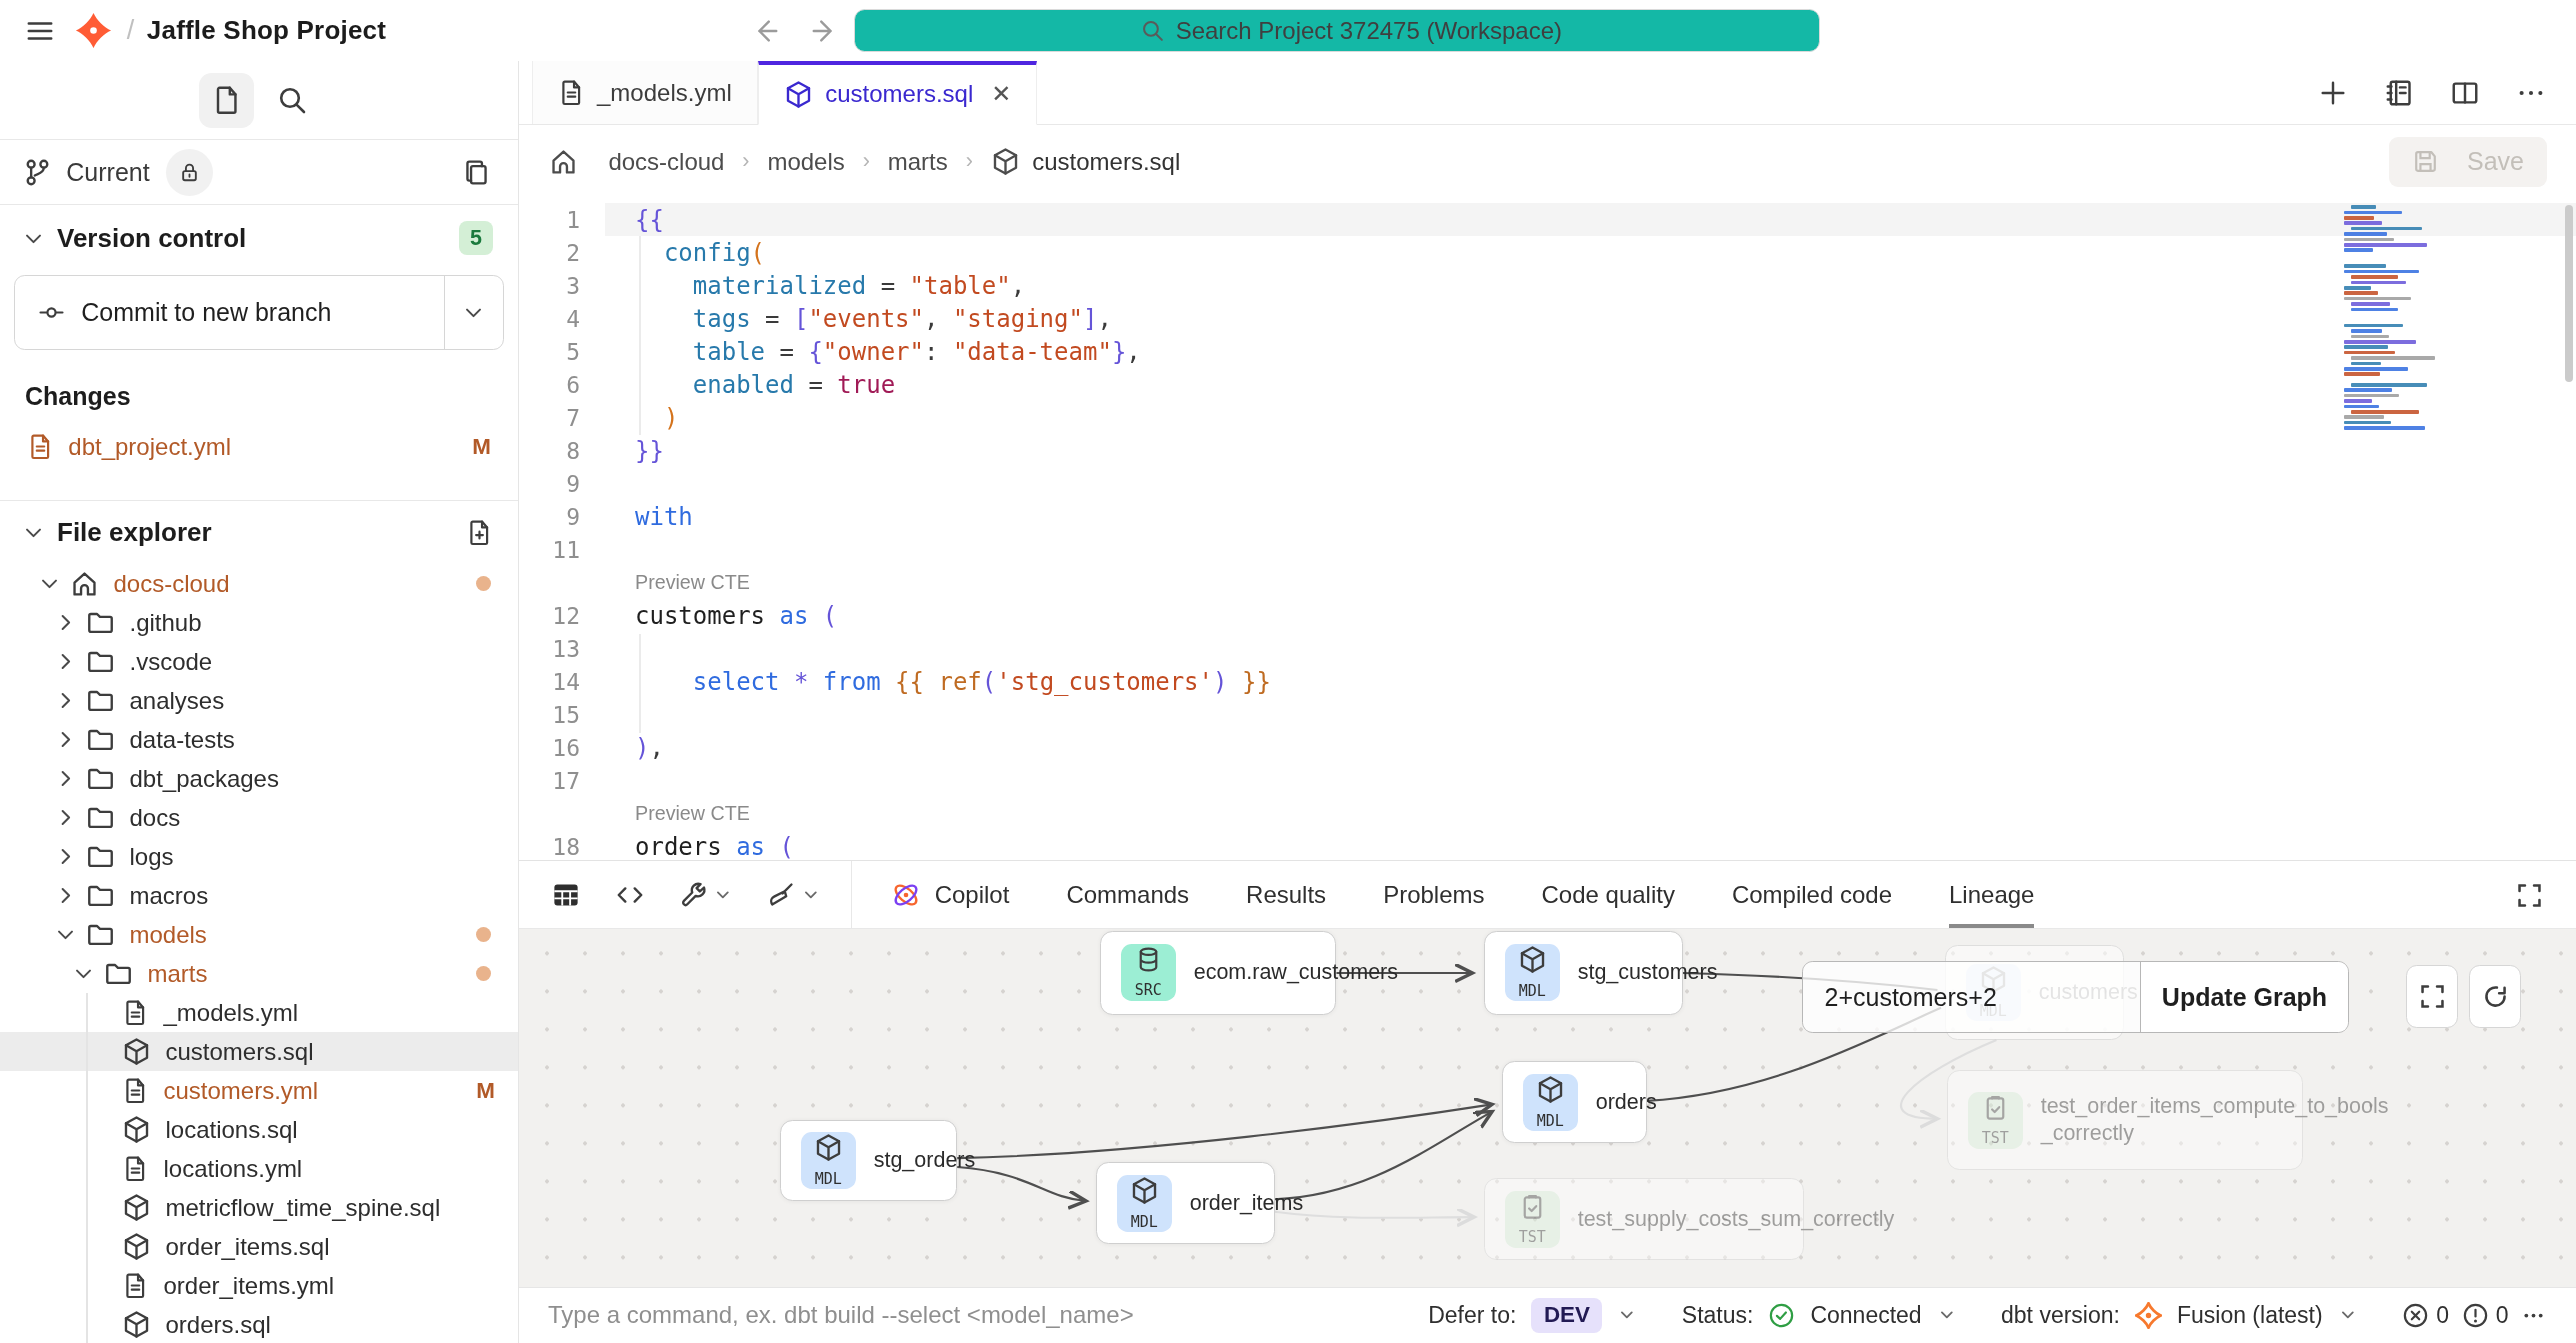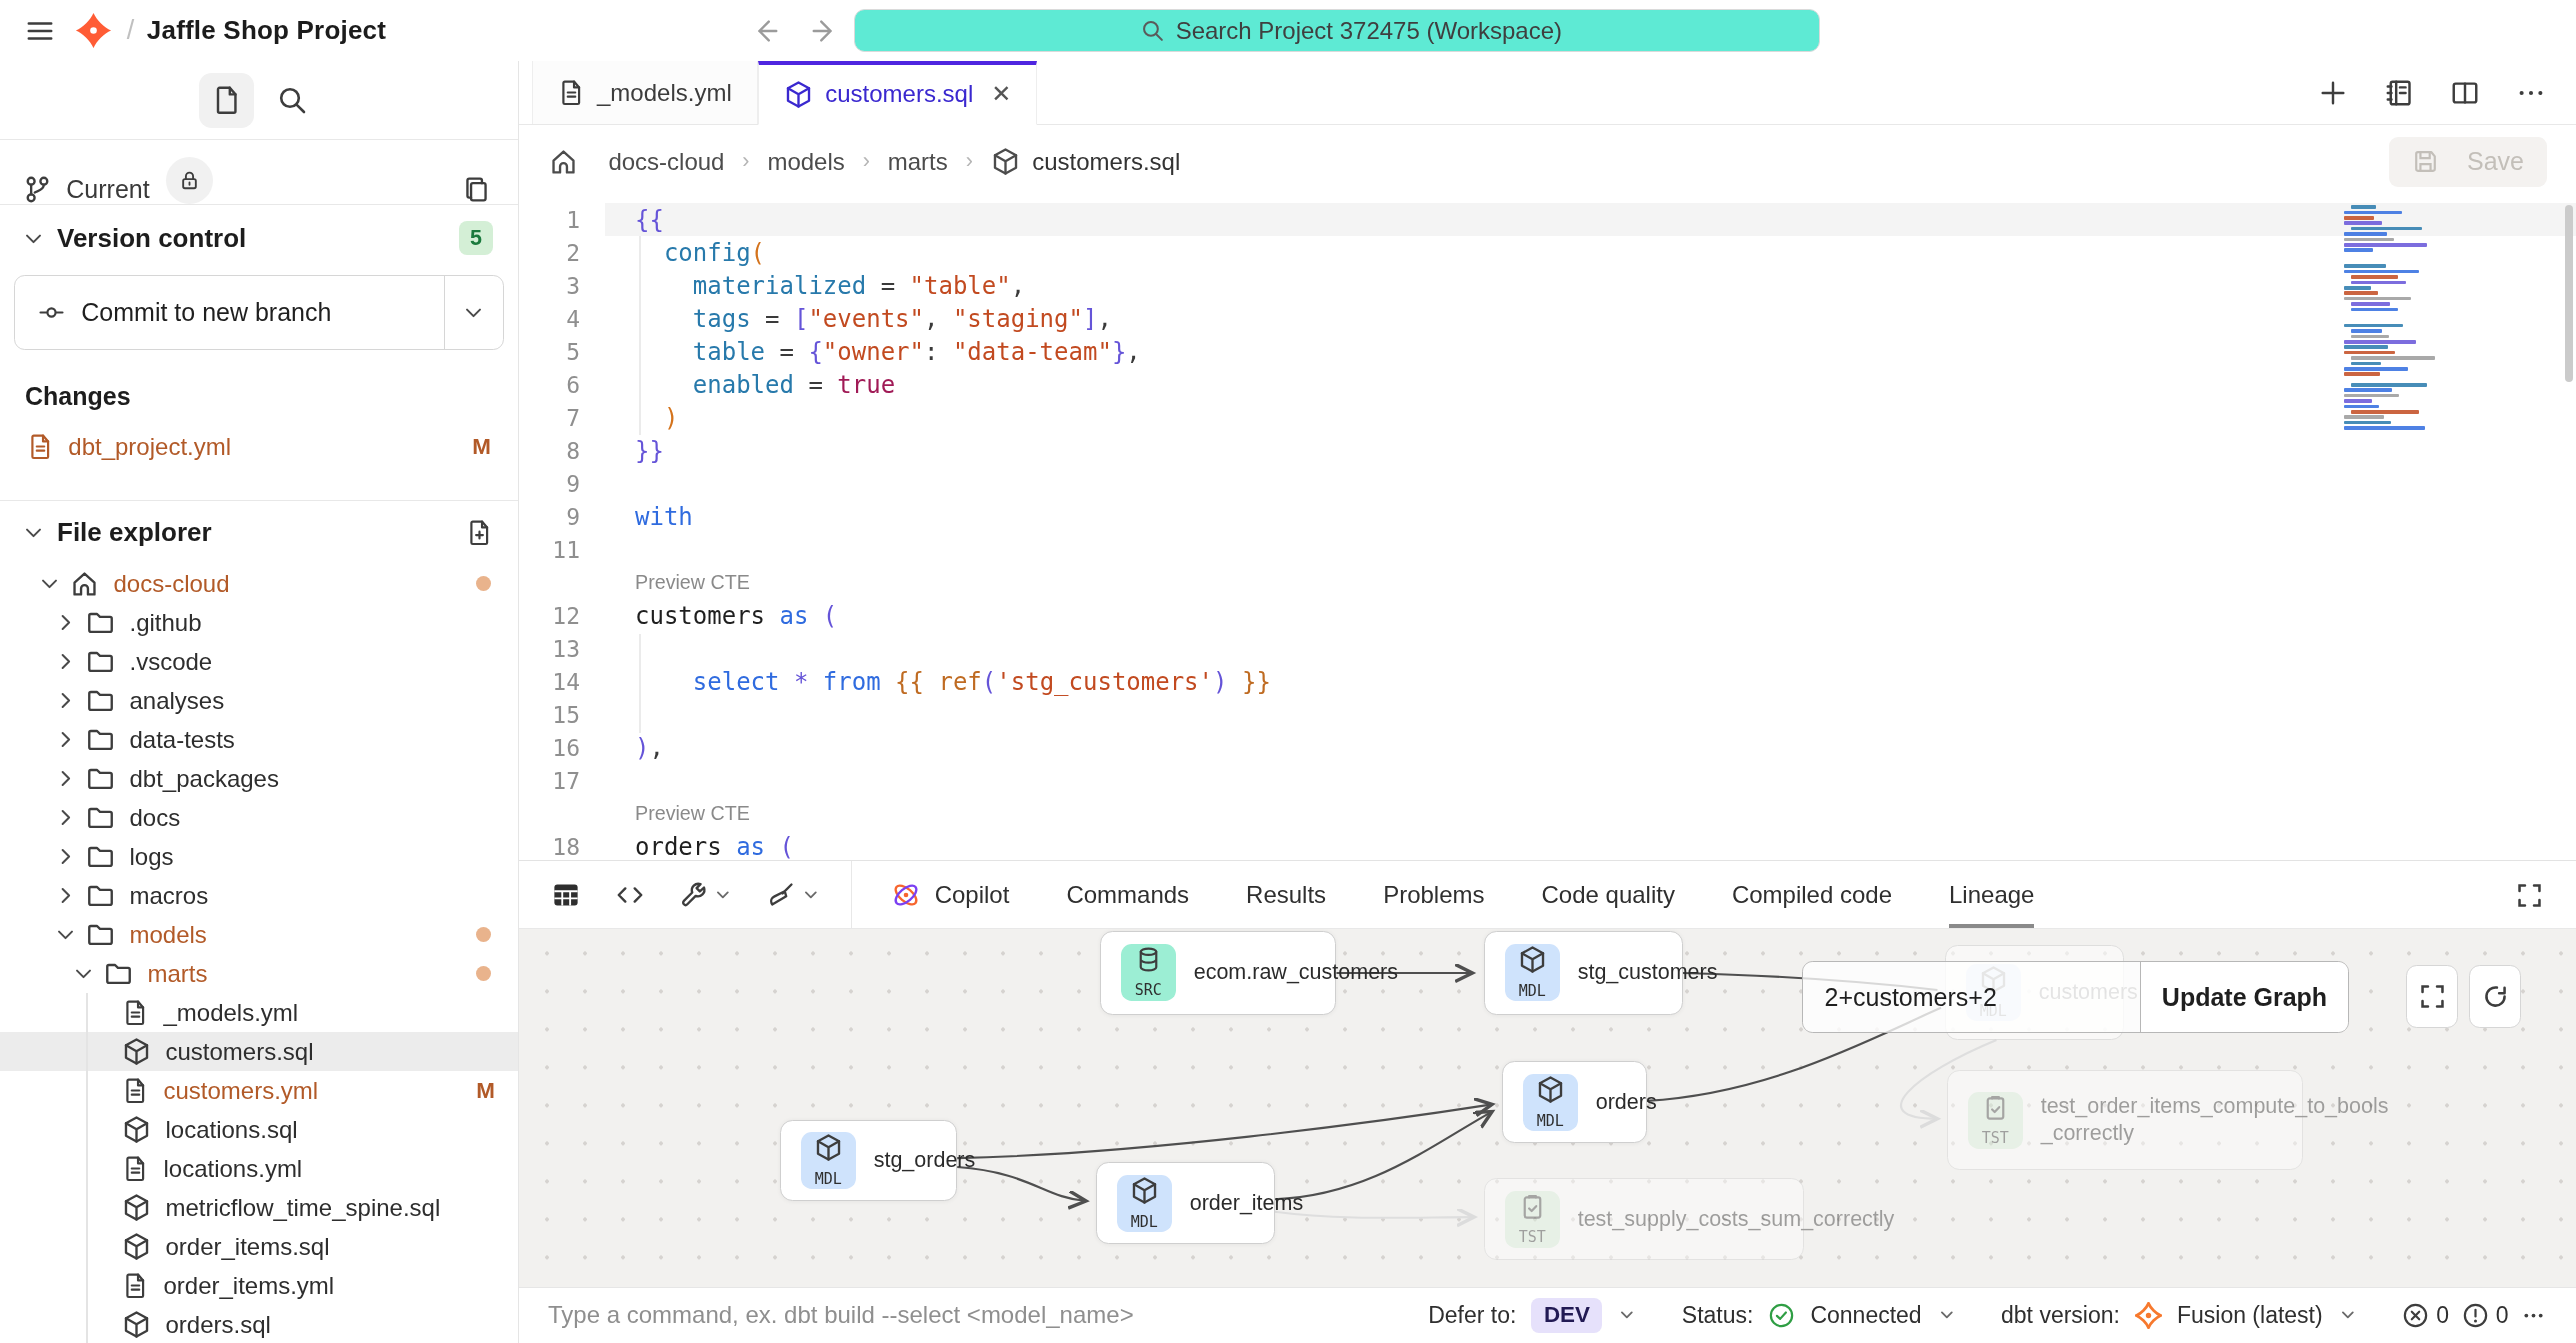--- a/index.html
+++ b/index.html
@@ -7,29 +7,29 @@
   body { font-family:"Liberation Sans", sans-serif; color:#2b2b2b; }
   #app { position:relative; width:2576px; height:1343px; background:#fff; overflow:hidden; }
 
   
   .topbar { position:absolute; left:0; top:0; width:2576px; height:61px; background:#fff; display:flex; align-items:center; }
   .topbar .burger { margin-left:21.5px; width:36px; height:36px; display:flex; align-items:center; justify-content:center; cursor:pointer; }
   .topbar .logo { margin-left:16px; width:39px; height:39px; }
   .topbar .slash { margin-left:14.3px; color:#c0c0c0; font-size:27px; }
   .topbar .proj { margin-left:12.5px; font-size:26px; font-weight:700; color:#1c1c1c; letter-spacing:0.2px; }
   .nav-arrows { position:absolute; left:750px; top:0; height:61px; display:flex; align-items:center; gap:30px; }
-  .searchpill { position:absolute; left:854px; top:9px; width:966px; height:43px; background:#5eead4; border:0.9px solid #dadada; border-radius:10.7px; display:flex; align-items:center; justify-content:center; gap:10.7px; color:#3f3f3f; font-size:24px;padding-left:28px; }
+  .searchpill { position:absolute; left:854px; top:9px; width:966px; height:43px; background:#14b8a6; border:0.9px solid #dadada; border-radius:10.7px; display:flex; align-items:center; justify-content:center; gap:10.7px; color:#3f3f3f; font-size:24px;padding-left:28px; }
 
   
   .sidebar { position:absolute; left:0; top:61px; width:519px; height:1283px; background:#fff; border-right:0.9px solid #e5e5e5; overflow:hidden; }
   .side-iconstrip { height:79px; display:flex; align-items:center; border-bottom:0.9px solid #e8e8e8; }
   .side-iconbtn { width:55px; height:55px; border-radius:12.5px; display:flex; align-items:center; justify-content:center; cursor:pointer; }
   .side-iconbtn.active { background:#f1f1f1; }
   .side-iconbtn:first-child { margin-left:199px; }
-  .current-row { height:65px; display:flex; align-items:flex-end; border-bottom:0.9px solid #e8e8e8; padding:0 27px 0 23px; }
+  .current-row { height:65px; display:flex; align-items:center; border-bottom:0.9px solid #e8e8e8; padding:0 27px 0 23px; }
   .current-row .lbl { font-size:25px; color:#3a3a3a; margin-left:14.3px; }
   .lock-pill { margin-left:16px; width:47px; height:47px; border-radius:50%; background:#f1f1f1; display:flex; align-items:center; justify-content:center; }
   .current-row .spacer { flex:1; }
   .section-head { display:flex; align-items:center; padding:0 25px 0 21.5px; height:66px; cursor:pointer; }
   .section-head .t { font-size:26px; font-weight:700; color:#1d1d1d; margin-left:12.5px; }
   .section-head .spacer { flex:1; }
   .vc-badge { min-width:34px; height:34px; border-radius:8px; background:#d4efd6; color:#1b7a3d; font-size:21.5px; font-weight:700; display:flex; align-items:center; justify-content:center; padding:0 7.2px; }
   .commit-wrap { margin:3.6px 14.3px 0 14.3px; height:75px; border:1.3px solid #d6d6d6; border-radius:10.7px; display:flex; overflow:hidden; background:#fff; }
   .commit-main { flex:1; display:flex; align-items:center; gap:16px; padding-left:23px; font-size:25px; color:#1f1f1f; font-weight:500; cursor:pointer; }
   .commit-caret { width:59px; border-left:1.3px solid #d6d6d6; display:flex; align-items:center; justify-content:center; cursor:pointer; }

